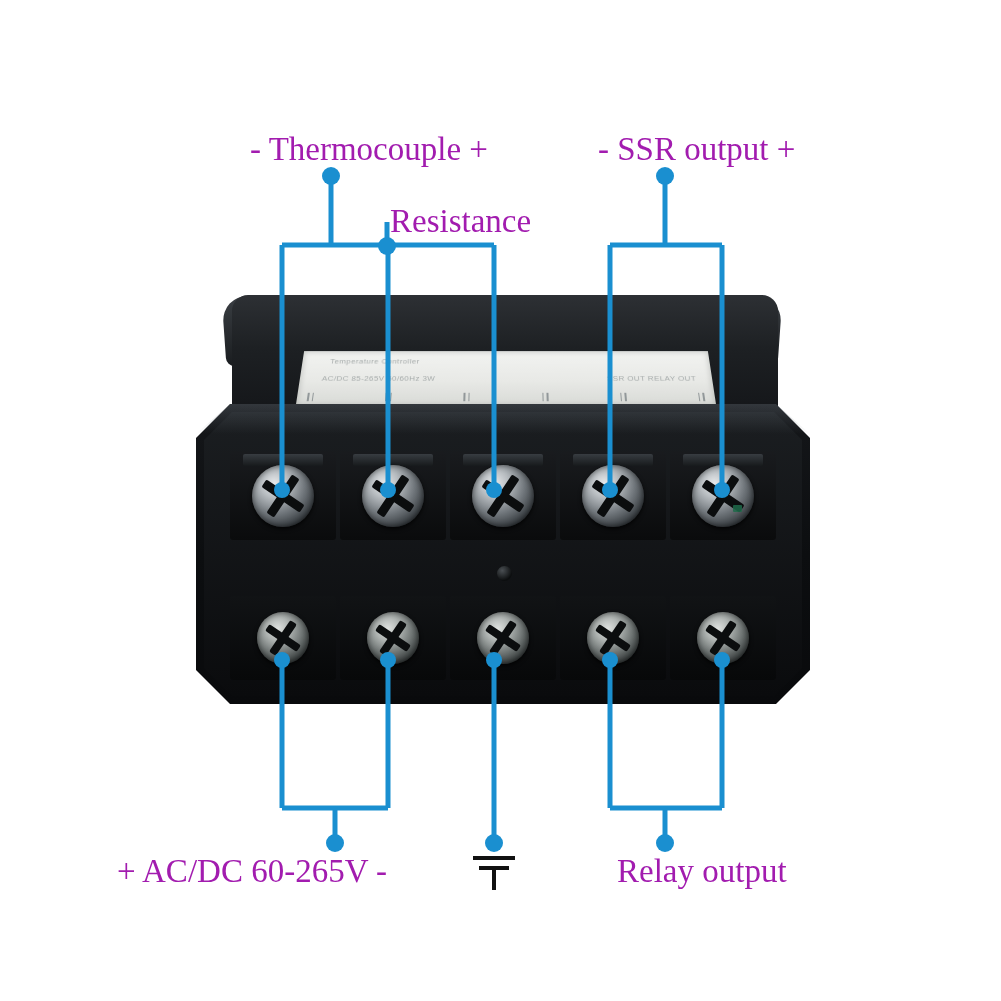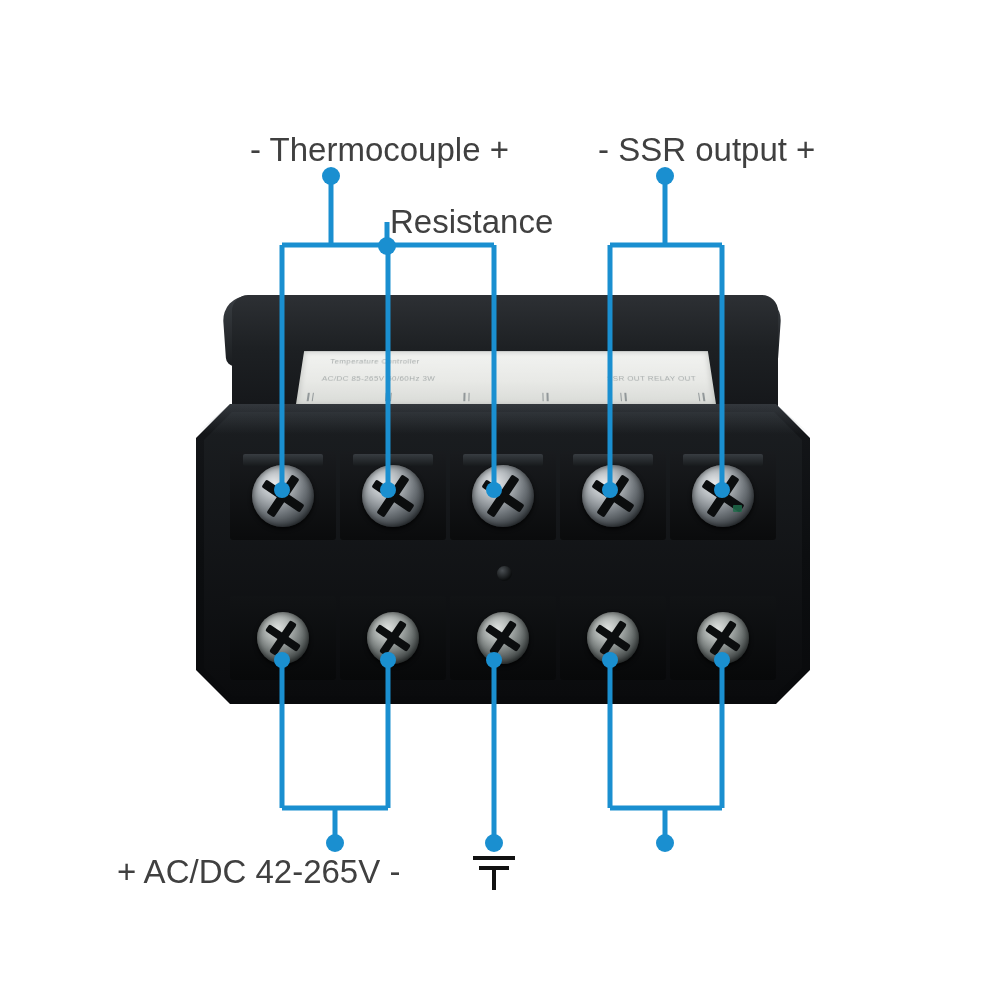--- a/index.html
+++ b/index.html
@@ -98,22 +98,22 @@
     position:absolute;left:497px;top:566px;width:15px;height:15px;border-radius:50%;
     background:radial-gradient(circle at 35% 30%,#4a4f53,#0c0e0f 70%);
   }
   .led{position:absolute;left:733px;top:505px;width:9px;height:7px;background:#1f6b4a;opacity:.85;border-radius:1px;}
 
   
   svg.ann{position:absolute;left:0;top:0;width:1001px;height:1001px;}
 
   .lbl{
     position:absolute;white-space:nowrap;
-    color:#404040;font-weight:400;
-    font-family:Liberation Sans, sans-serif;
+    color:#a21caf;font-weight:400;
+    font-family:Liberation Serif, serif;
   }
   .lbl.big{font-size:33px;}
   .lbl.bot{font-size:33px;}
 </style>
 </head>
 <body>
 
 <div id="stage">
 
   <div class="device ear l"></div>
@@ -256,16 +256,17 @@
       <line x1="494" y1="868" x2="494" y2="890"></line>
     </g>
   </svg>
 
   <div class="lbl big" style="left:250px;top:131px;">- Thermocouple +</div>
 
   <div class="lbl big" style="left:390px;top:203px;text-align:center;">Resistance</div>
 
   <div class="lbl big" style="left:598px;top:131px;">- SSR output +</div>
 
-  <div class="lbl bot" style="left:117px;top:853px;">+ AC/DC 42-265V -</div>
-
+  <div class="lbl bot" style="left:117px;top:853px;">+ AC/DC 60-265V -</div>
+
+  <div class="lbl bot" style="left:617px;top:853px;">Relay output</div>
 
 </div>
 
 </body></html>

